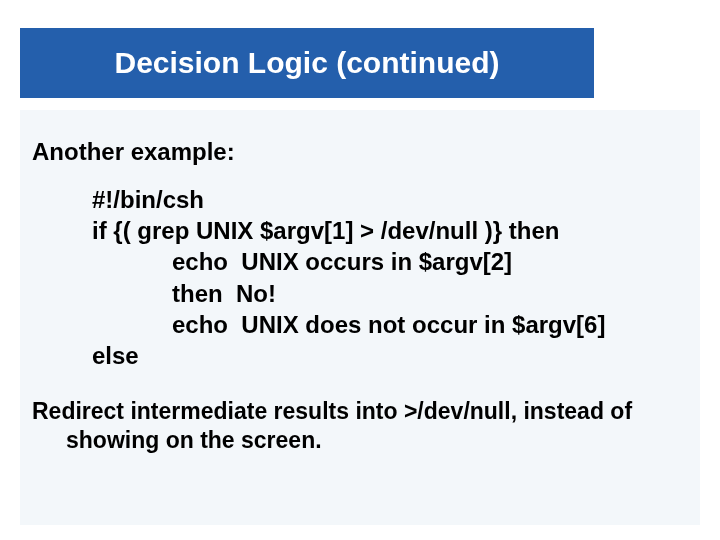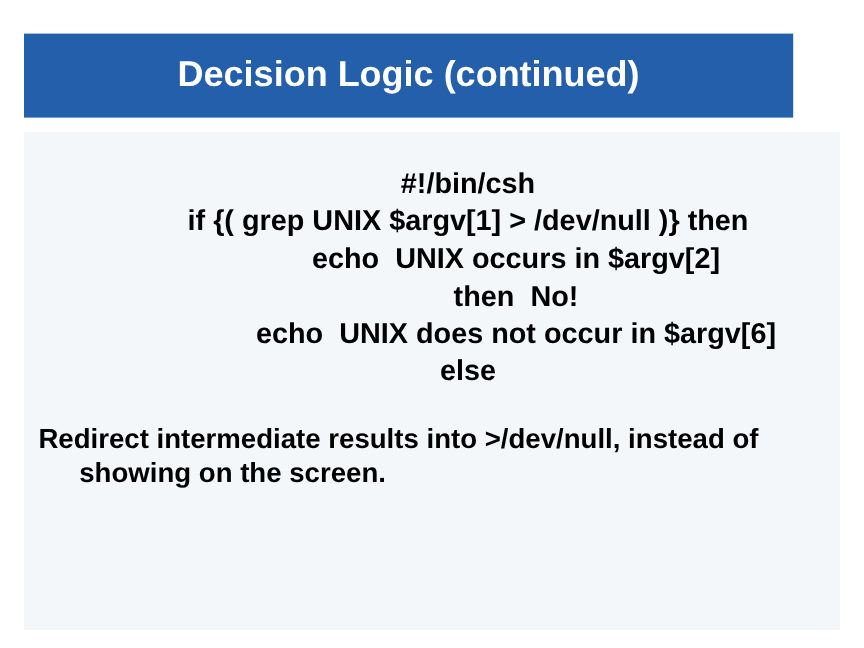--- a/index.html
+++ b/index.html
@@ -11,21 +11,21 @@
   .slide {
     width: 720px;
     height: 540px;
     position: relative;
     background: #ffffff;
   }
   .title-bar {
     position: absolute;
     left: 20px;
     top: 28px;
-    width: 641px;
+    width: 574px;
     height: 70px;
     background: #245fac;
     display: flex;
     align-items: center;
     justify-content: center;
   }
   .title-bar h1 {
     color: #ffffff;
     font-size: 30px;
     font-weight: bold;
@@ -41,21 +41,20 @@
   }
   .intro {
     font-size: 24px;
     font-weight: bold;
     color: #000;
     margin-bottom: 18px;
   }
   .code-block {
     margin-left: 60px;
     margin-bottom: 26px;
-    text-align: center;
   }
   .code-line {
     font-size: 24px;
     font-weight: bold;
     color: #000;
     line-height: 1.3;
     white-space: pre;
   }
   .indent1 { padding-left: 80px; }
   .footer-note {
@@ -72,20 +71,21 @@
 <body>
 
 <div class="slide">
 
   <div class="title-bar">
     <h1>Decision Logic (continued)</h1>
   </div>
 
   <div class="content">
 
+    <div class="intro">Another example:</div>
 
     <div class="code-block">
       <div class="code-line">#!/bin/csh</div>
       <div class="code-line">if {( grep UNIX $argv[1] &gt; /dev/null )} then</div>
       <div class="code-line indent1">echo  UNIX occurs in $argv[2]</div>
       <div class="code-line indent1">then  No!</div>
       <div class="code-line indent1">echo  UNIX does not occur in $argv[6]</div>
       <div class="code-line">else</div>
     </div>
 

